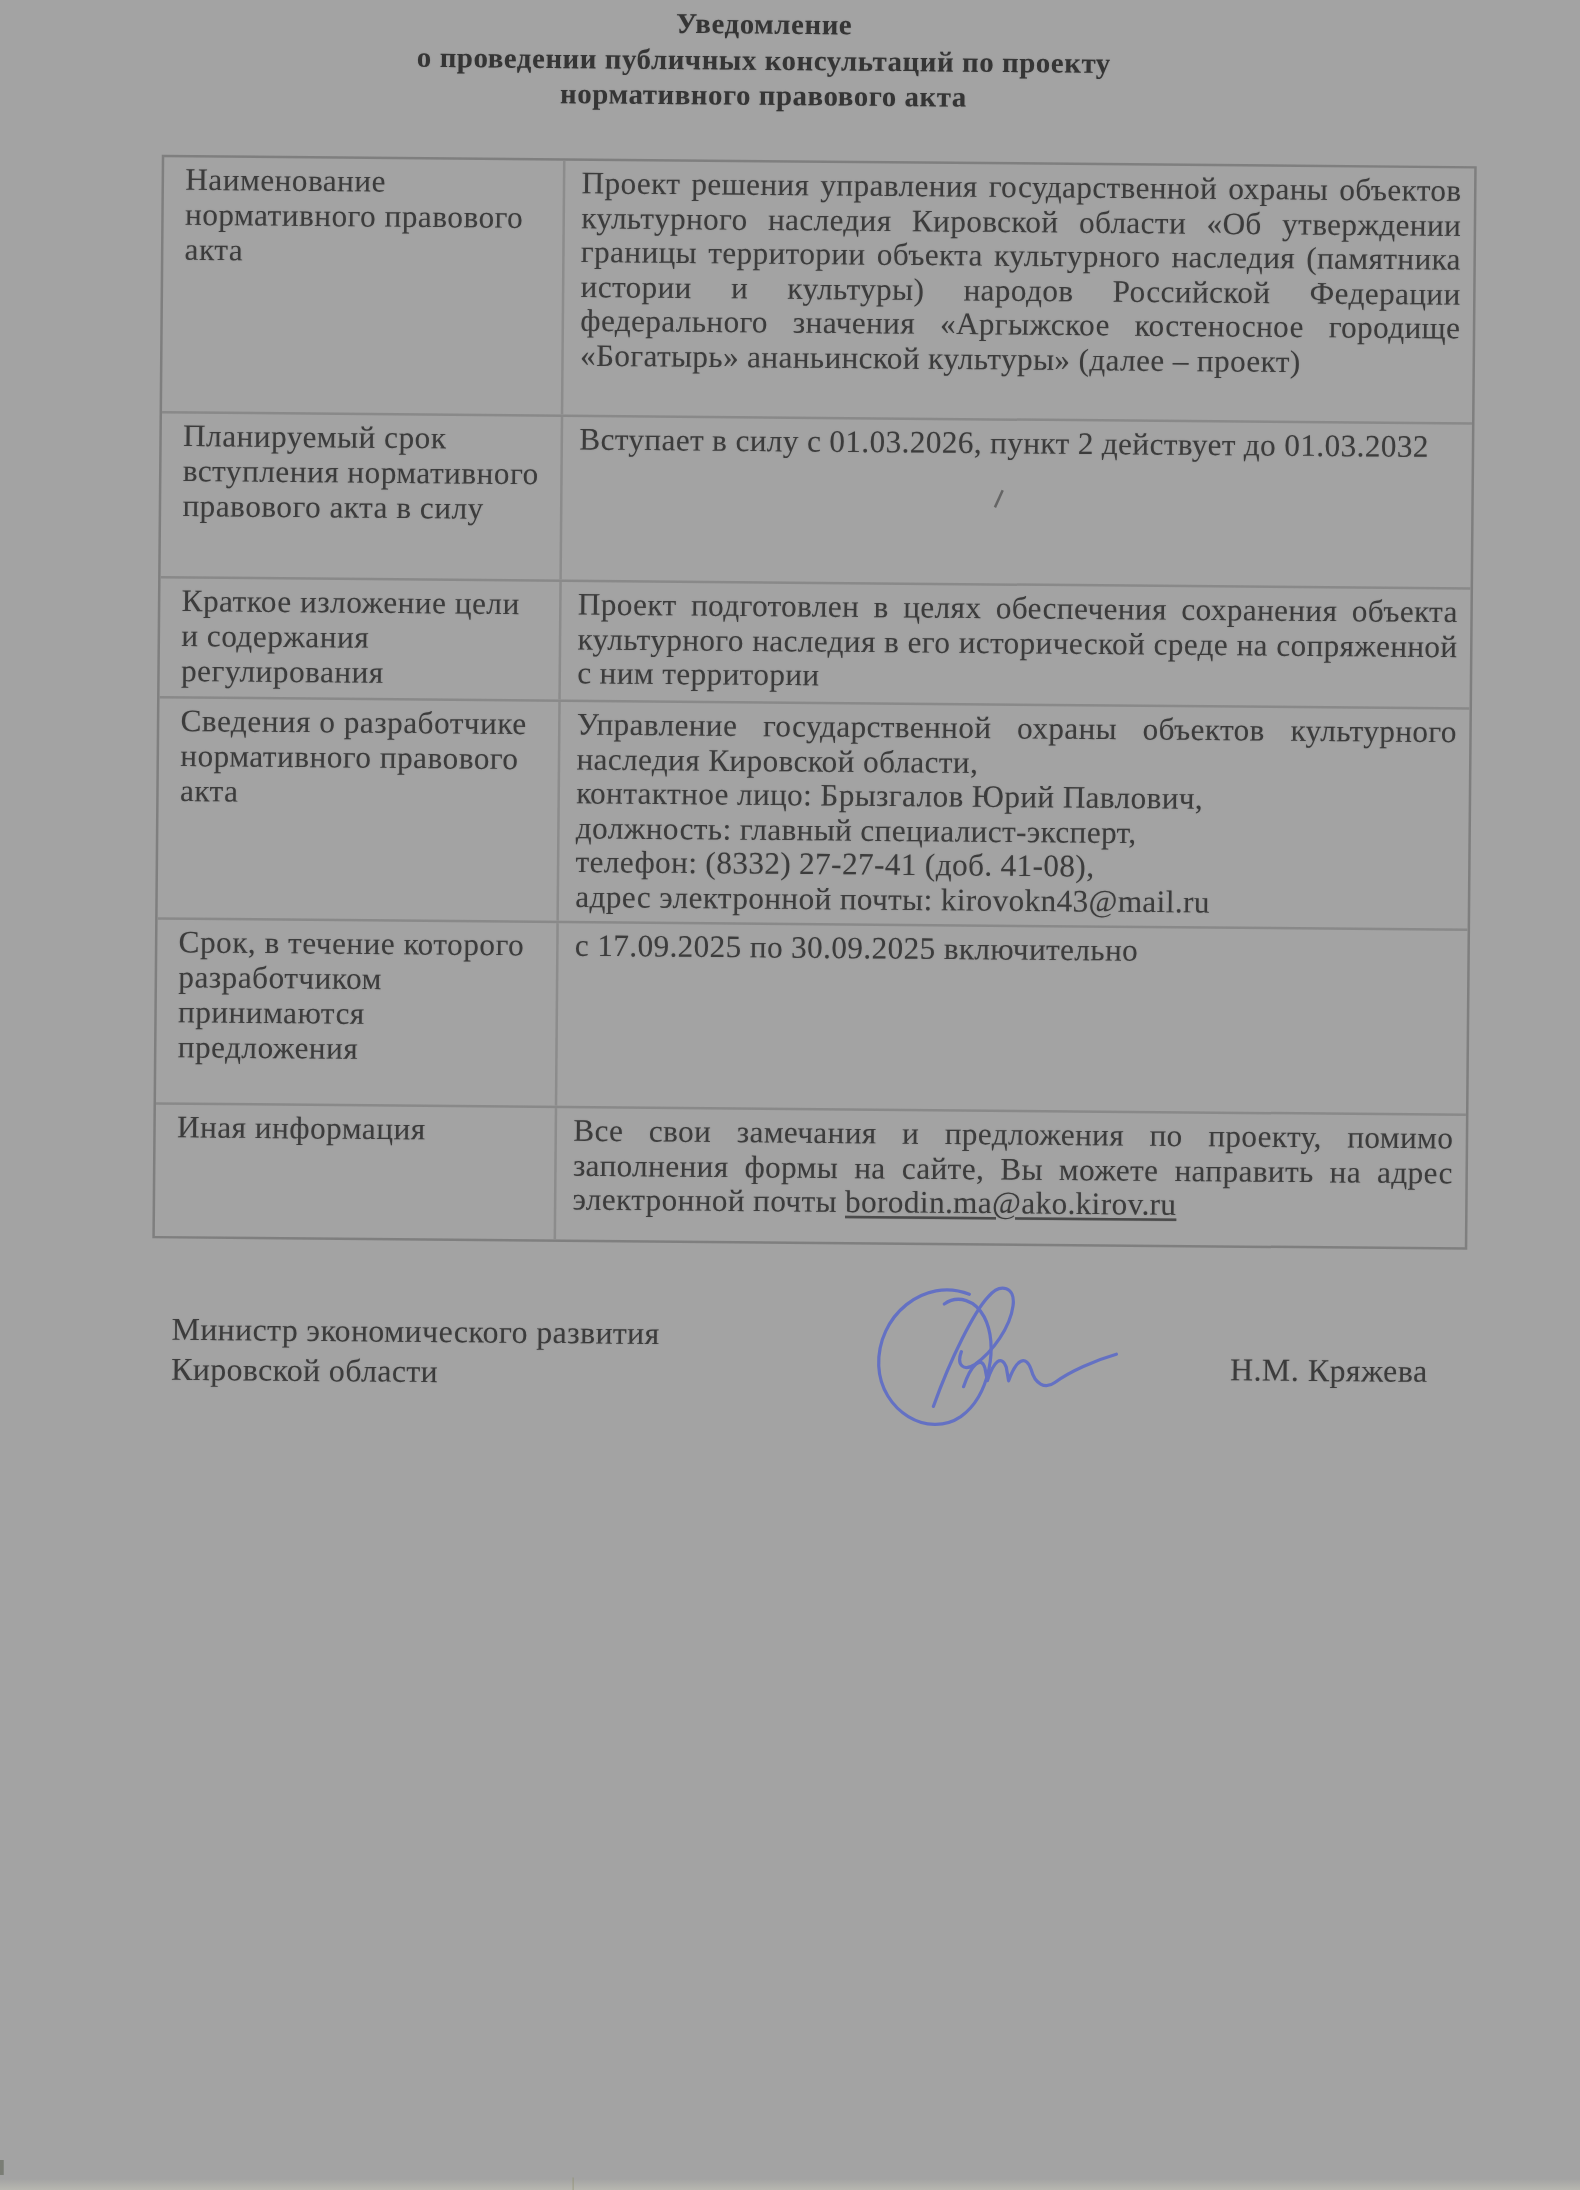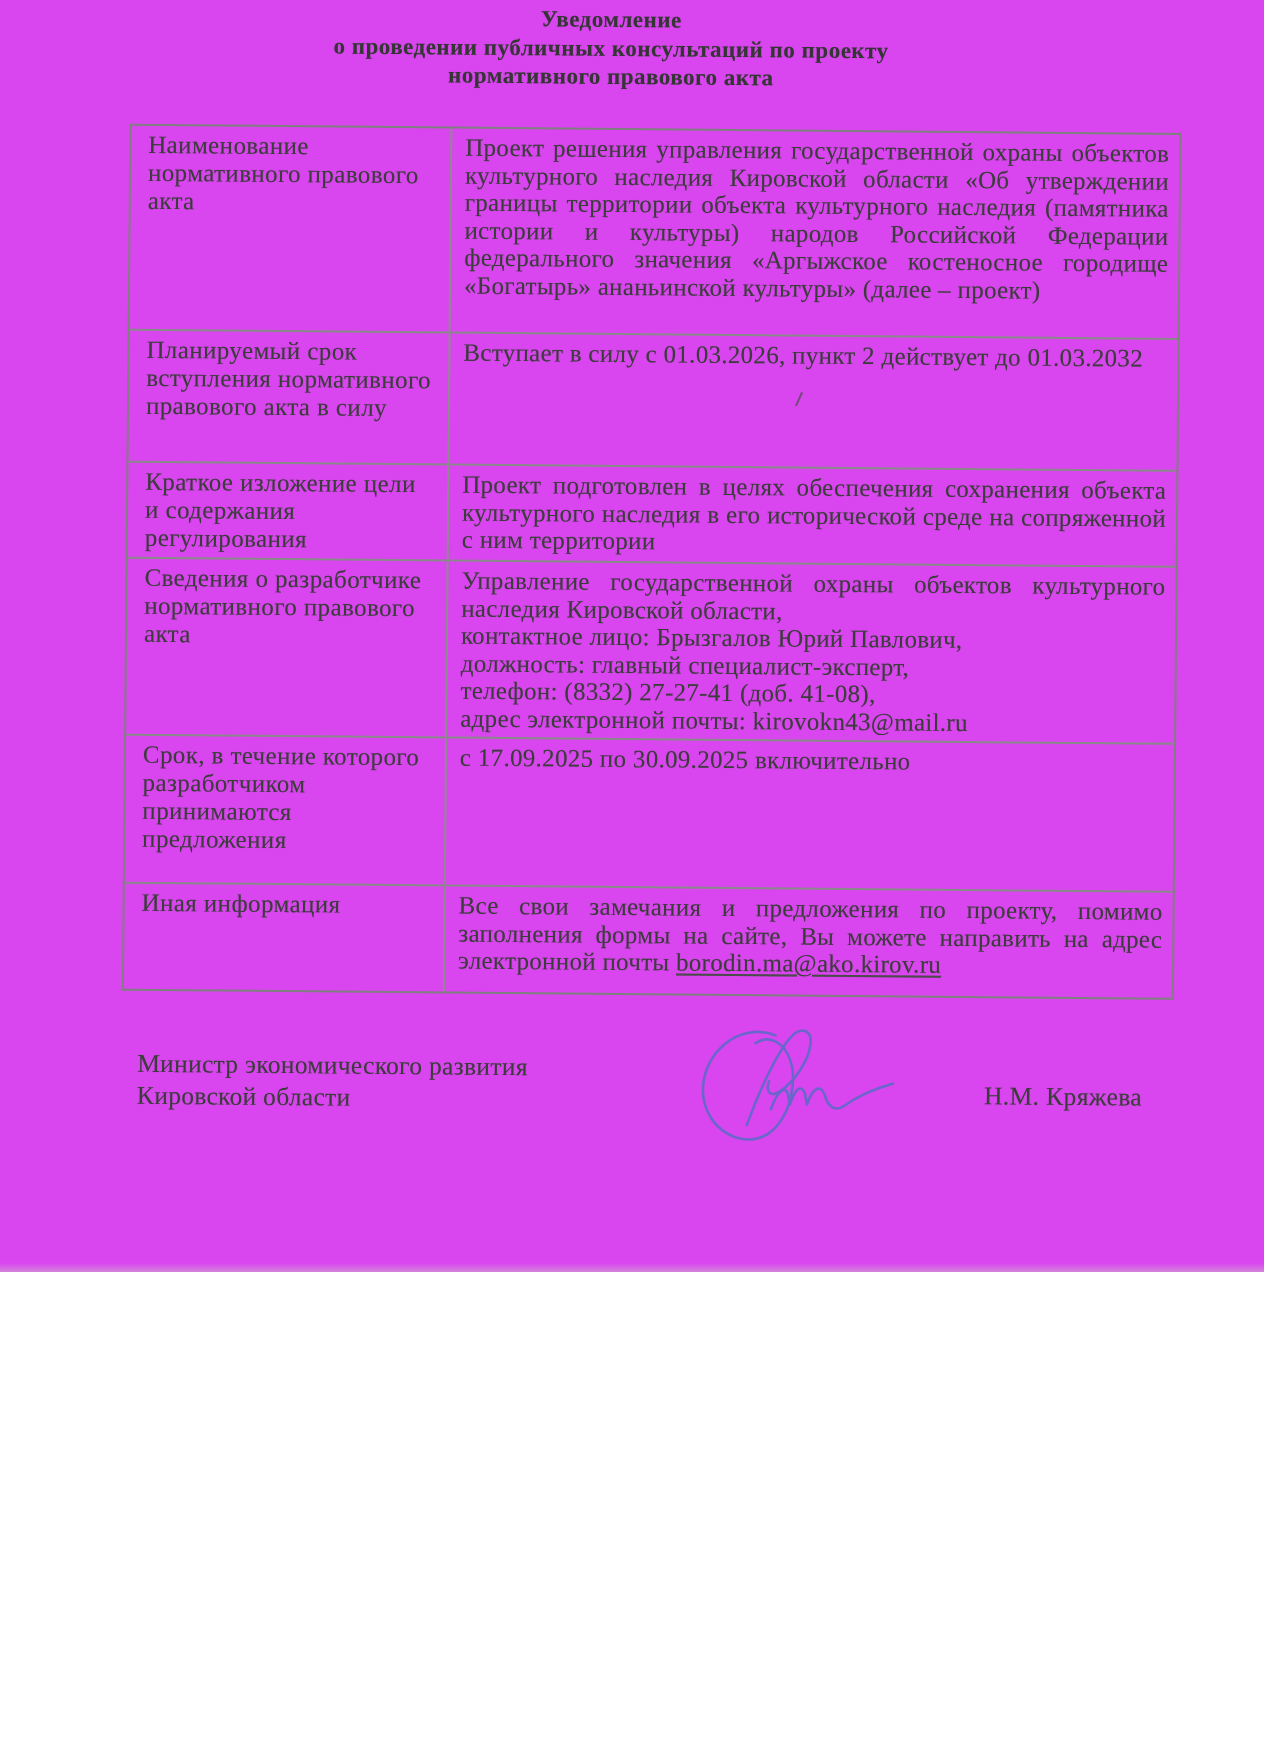--- a/index.html
+++ b/index.html
@@ -3,22 +3,22 @@
 <meta charset="utf-8">
 <style>
   html, body {
     margin: 0;
     padding: 0;
     background: #ffffff;
   }
   .page {
     position: relative;
     width: 1264px;
-    height: 1272px;
-    background: #d946ef;
+    height: 1752px;
+    background: #a3a3a3;
     overflow: hidden;
     font-family: "Liberation Serif", "DejaVu Serif", serif;
     color: #3c3c3c;
   }
   .sheet {
     position: absolute;
     inset: 0;
     transform: rotate(0.5deg);
     transform-origin: 620px 60px;
     text-shadow: 0 0 1px rgba(70,70,70,0.35);

